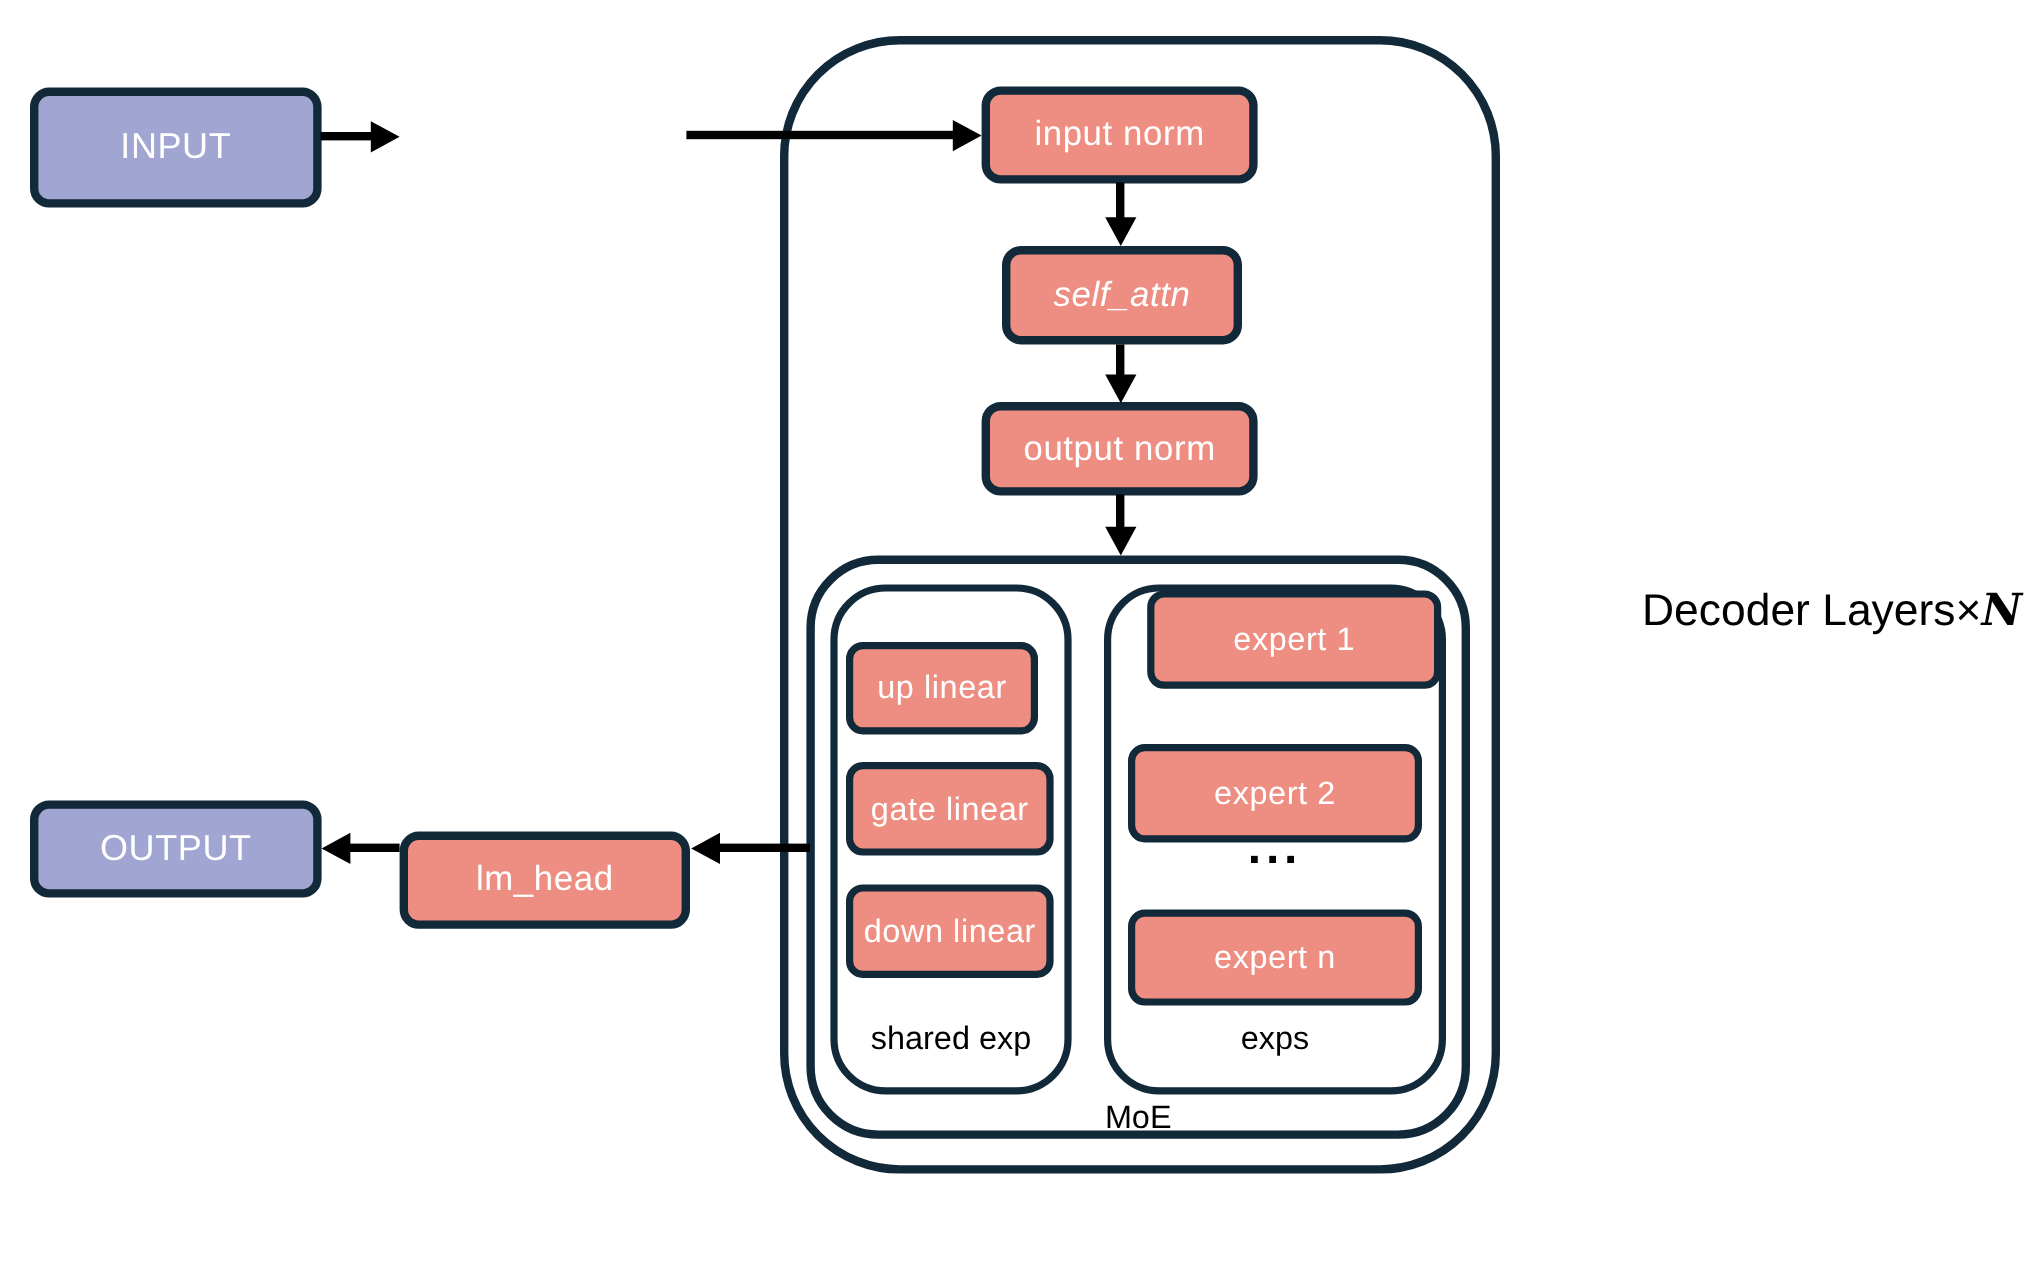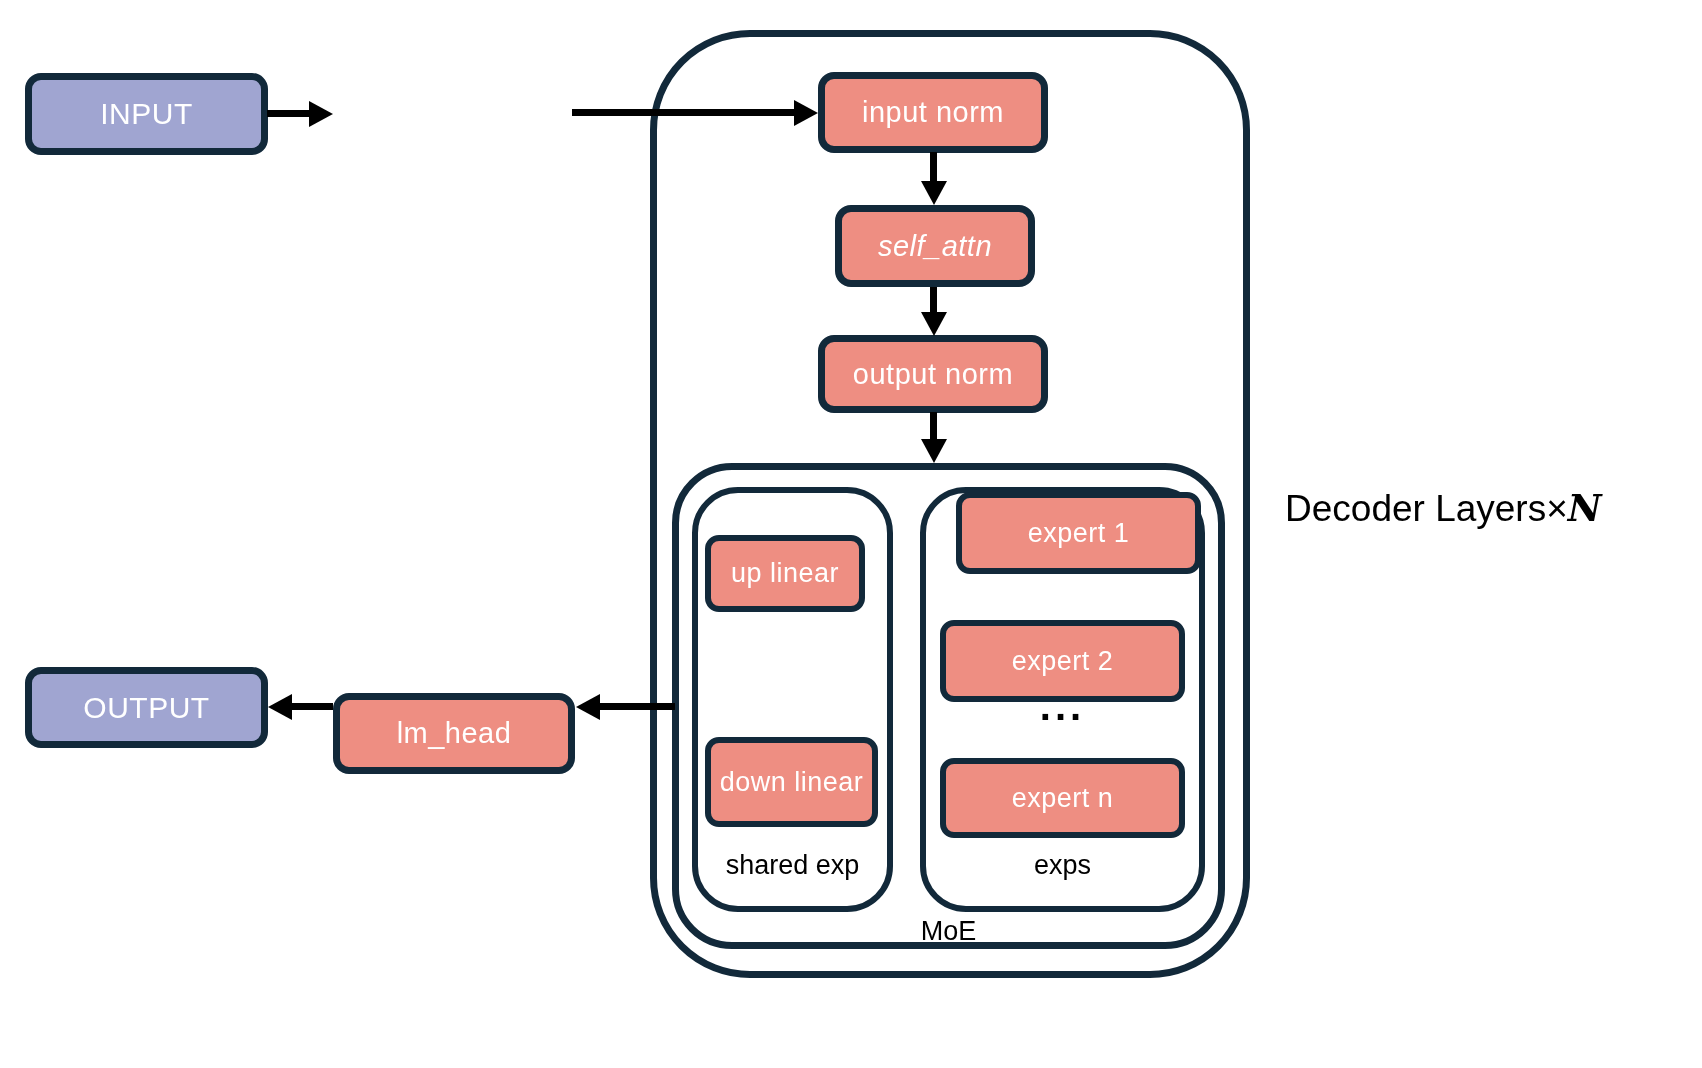--- a/index.html
+++ b/index.html
@@ -18,41 +18,41 @@
   .shared-container{left:692px; top:487px; width:201px; height:425px;}
   .exps-container{left:920px; top:487px; width:285px; height:425px;}
   
   .box{position:absolute; box-sizing:border-box;
     border:7px solid var(--border,#12293A); border-radius:16px;
     display:flex; align-items:center; justify-content:center;
     color:var(--text_light,#ffffff); font-size:29px; letter-spacing:.5px;}
   .purple{background:var(--io_fill,#A0A5D1);}
   .salmon{background:var(--block_fill,#EE8E82);}
   .small{border-width:6px; border-radius:14px; font-size:27px;}
-  .input-box{left:25px; top:73px; width:243px; height:82px; font-size:30px;}
+  .input-box{left:25px; top:73px; width:243px; height:100px; font-size:30px;}
   .embd-box{left:333px; top:73px; width:239px; height:82px;}
   .input-norm-box{left:818px; top:72px; width:230px; height:81px;}
   .self-attn-box{left:835px; top:205px; width:200px; height:82px;font-style:italic;}
   .output-norm-box{left:818px; top:335px; width:230px; height:78px;}
   .up-linear-box{left:705px; top:535px; width:160px; height:77px;}
   .gate-linear-box{left:705px; top:635px; width:173px; height:78px;}
-  .down-linear-box{left:705px; top:737px; width:173px; height:90px;}
+  .down-linear-box{left:705px; top:737px; width:173px; height:78px;}
   .expert1-box{left:940px; top:492px; width:245px; height:82px;margin-left:16px;}
   .expert2-box{left:940px; top:620px; width:245px; height:82px;}
   .expertn-box{left:940px; top:758px; width:245px; height:80px;}
   .output-box{left:25px; top:667px; width:243px; height:81px; font-size:30px;}
   .lm-head-box{left:333px; top:667px; width:242px; height:81px;margin-top:26px;}
   
   .lbl{position:absolute; color:var(--text_dark,#000000); text-align:center;}
   .shared-label{left:692px; top:850px; width:201px; font-size:27px;}
   .exps-label{left:920px; top:850px; width:285px; font-size:27px;}
   .moe-label{left:672px; top:916px; width:553px; font-size:27px;}
   .dots-label{left:920px; top:684px; width:285px; font-size:40px; font-weight:800;
     letter-spacing:4px; line-height:44px;}
-  .decoder-label{left:1285px; top:486px; width:400px; text-align:left; font-size:37px;}
+  .decoder-label{left:1285px; top:486px; width:400px; text-align:right; font-size:37px;}
   .decoder-label .nvar{font-family:"DejaVu Serif", serif; font-style:italic; font-weight:bold;}
   
   .arrow{position:absolute; background:var(--arrow,#000000);}
   .h{height:7px;} .v{width:7px;}
   .head-r::after{content:""; position:absolute; right:-23px; top:50%; transform:translateY(-50%);
     border-left:24px solid var(--arrow,#000000); border-top:13px solid transparent; border-bottom:13px solid transparent;}
   .head-l::before{content:""; position:absolute; left:-23px; top:50%; transform:translateY(-50%);
     border-right:24px solid var(--arrow,#000000); border-top:13px solid transparent; border-bottom:13px solid transparent;}
   .head-d::after{content:""; position:absolute; bottom:-23px; left:50%; transform:translateX(-50%);
     border-top:24px solid var(--arrow,#000000); border-left:13px solid transparent; border-right:13px solid transparent;}
@@ -74,20 +74,21 @@
   <div class="container moe-container"></div>
   <div class="container sub-container shared-container"></div>
   <div class="container sub-container exps-container"></div>
 
   <div class="box purple input-box">INPUT</div>
   <div class="box salmon input-norm-box">input norm</div>
   <div class="box salmon self-attn-box">self_attn</div>
   <div class="box salmon output-norm-box">output norm</div>
 
   <div class="box salmon small up-linear-box">up linear</div>
+  <div class="box salmon small gate-linear-box">gate linear</div>
   <div class="box salmon small down-linear-box">down linear</div>
   <div class="lbl shared-label">shared exp</div>
 
   <div class="box salmon small expert1-box">expert 1</div>
   <div class="box salmon small expert2-box">expert 2</div>
   <div class="lbl dots-label">...</div>
   <div class="box salmon small expertn-box">expert n</div>
   <div class="lbl exps-label">exps</div>
 
   <div class="lbl moe-label">MoE</div>

